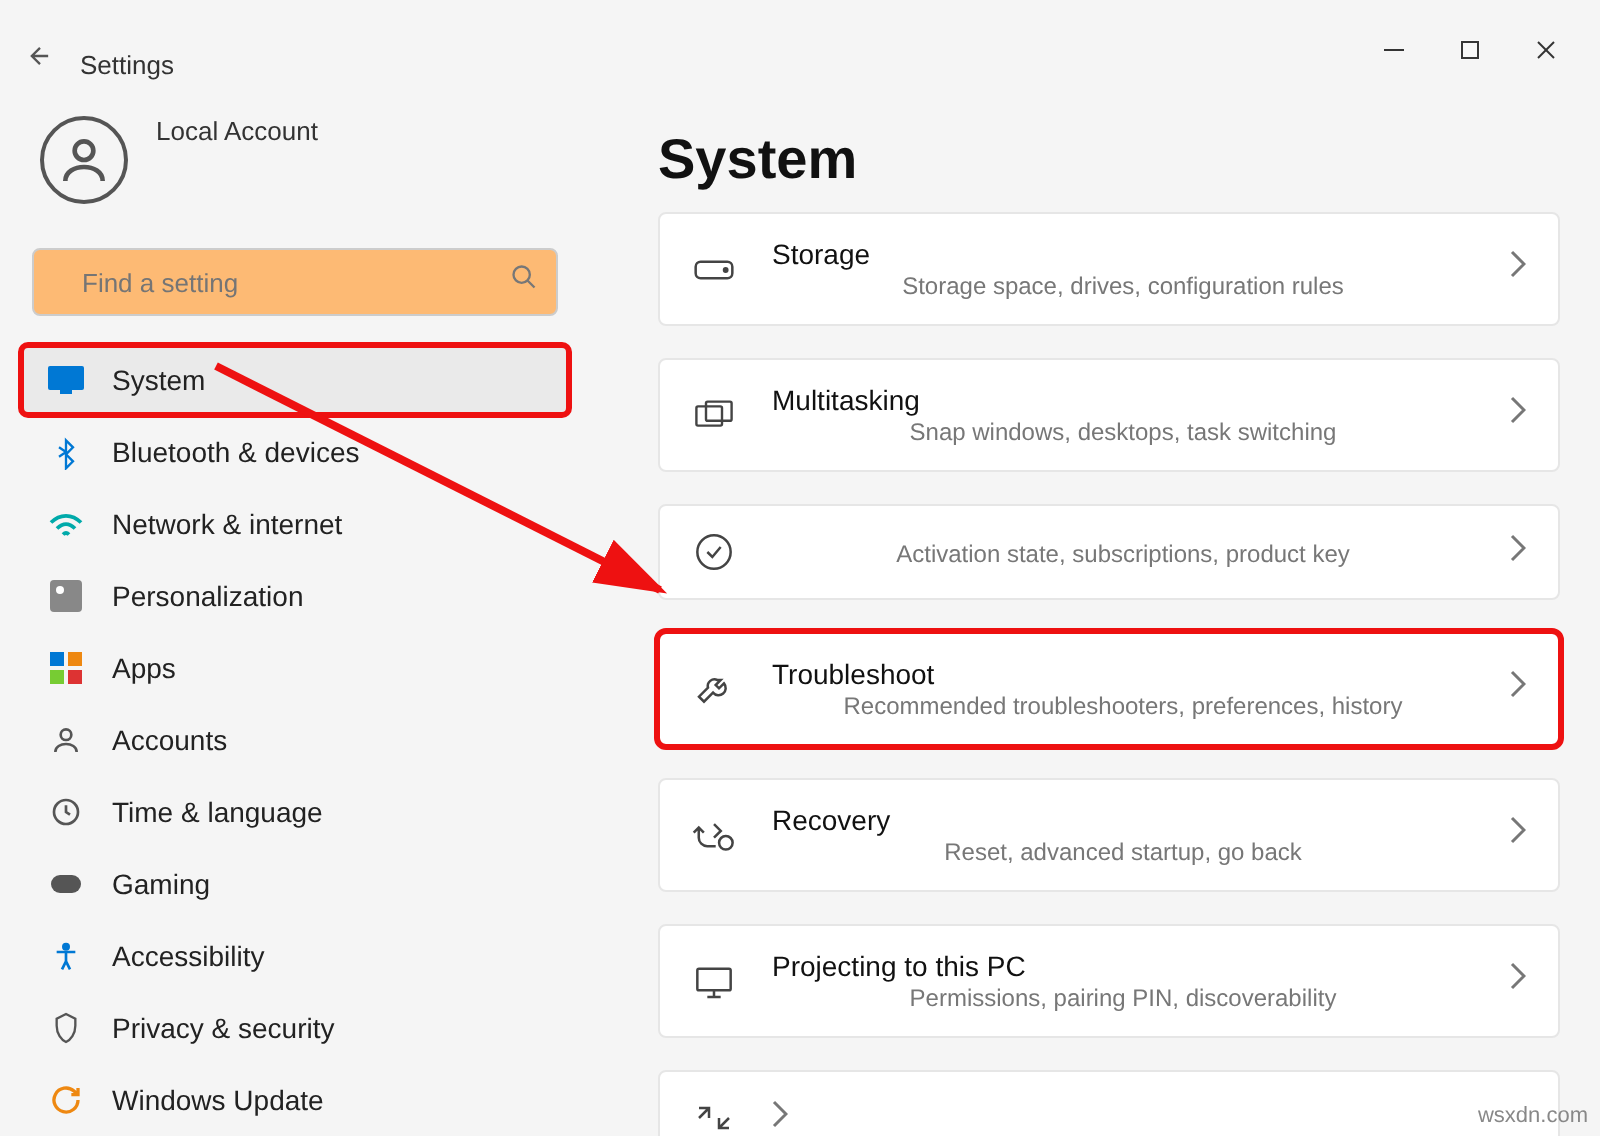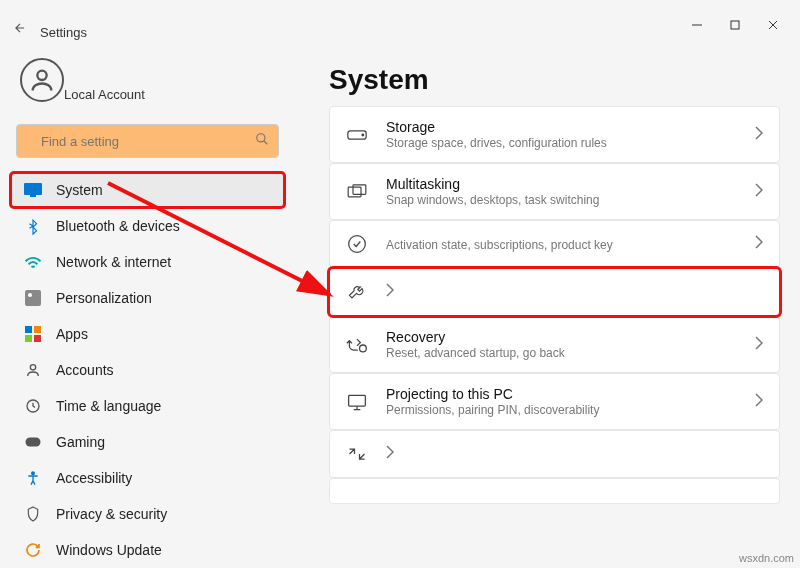--- a/index.html
+++ b/index.html
@@ -7,44 +7,44 @@
 
 .titlebar { display: flex; align-items: flex-end; height: 40px; padding: 0 8px; }
 .back { width: 24px; height: 24px; display: flex; align-items: center; justify-content: center; color: #555; margin-right: 8px; }
 .title { font-size: 13px; color: #333; }
 .winctl { margin-left: auto; display: flex; gap: 0; }
 .winbtn { width: 38px; height: 30px; display: flex; align-items: center; justify-content: center; color: #333; }
 
 .layout { display: flex; height: calc(100% - 40px); }
 
 .sidebar { width: 295px; padding: 0 10px 10px 10px; }
-.account { display: flex; align-items: flex-end; padding: 18px 10px 22px 10px; }
+.account { display: flex; align-items: flex-start; padding: 18px 10px 22px 10px; gap: 14px; }
 .avatar { width: 44px; height: 44px; border: 2px solid #555; border-radius: 50%; display: flex; align-items: center; justify-content: center; }
 .avatar svg { width: 28px; height: 28px; }
 .acct-name { font-size: 13px; color: #333; }
 
 .searchwrap { position: relative; margin: 0 6px 14px 6px; }
 .search { width: 100%; height: 34px; border: 1px solid #ccc; border-radius: 4px; background: #fdba74; padding: 0 34px 0 24px; font-size: 13px; color: #555; }
 .searchicon { position: absolute; right: 10px; top: 50%; transform: translateY(-50%); color: #777; }
 
 .nav { list-style: none; }
 .nav li { display: flex; align-items: center; gap: 14px; padding: 9px 14px; border-radius: 4px; font-size: 14px; color: #222; cursor: pointer; }
 .nav li.active { background: #eaeaea; }
 .nav li.highlight { outline: 3px solid #e11; outline-offset: -2px; }
 .navicon { width: 18px; height: 18px; display: flex; align-items: center; justify-content: center; flex-shrink: 0; }
 
 .main { flex: 1; padding: 24px 20px 0 34px; overflow: hidden; }
 .main h1 { font-size: 28px; font-weight: 600; color: #111; margin-bottom: 10px; }
 
-.card { background: #fff; border: 1px solid #e6e6e6; border-radius: 4px; padding: 12px 16px; margin-bottom: 0; display: flex; align-items: center; gap: 18px; cursor: pointer; }
+.card { background: #fff; border: 1px solid #e6e6e6; border-radius: 4px; padding: 12px 16px; margin-bottom: 16px; display: flex; align-items: center; gap: 18px; cursor: pointer; }
 .card.highlight { outline: 3px solid #e11; outline-offset: -1px; }
 .cicon { width: 22px; height: 22px; flex-shrink: 0; color: #444; display: flex; align-items: center; justify-content: center; }
 .ctext { flex: 1; }
 .ctitle { font-size: 14px; color: #111; font-weight: 500; }
-.csub { font-size: 12px; color: #777; margin-top: 1px; }
+.csub { font-size: 12px; color: #777; margin-top: 1px; text-align: center; }
 .chev { color: #777; flex-shrink: 0; }
 
 .arrow { position: absolute; pointer-events: none; }
 
 .watermark { position: absolute; right: 6px; bottom: 4px; font-size: 11px; color: #888; }
 </style>
 </head>
 <body>
 
 <div class="titlebar">
@@ -243,20 +243,24 @@
             <path d="M1 1l6 6-6 6"></path>
           </svg></div>
     </div>
 
     <div class="card highlight">
       <div class="cicon">
           <svg width="20" height="20" viewBox="0 0 24 24" fill="none" stroke="currentColor" stroke-width="1.5">
             <path d="M14 6a4 4 0 00-5.6 4.6L3 16l3 3 5.4-5.4A4 4 0 0018 8l-3 3-2-2 3-3z"></path>
           </svg>
         </div>
+      <div class="ctext">
+        <div class="ctitle">Troubleshoot</div>
+        <div class="csub">Recommended troubleshooters, preferences, history</div>
+      </div>
       <div class="chev"><svg width="8" height="14" viewBox="0 0 8 14" fill="none" stroke="currentColor" stroke-width="1.5">
             <path d="M1 1l6 6-6 6"></path>
           </svg></div>
     </div>
 
     <div class="card">
       <div class="cicon">
           <svg width="22" height="18" viewBox="0 0 26 20" fill="none" stroke="currentColor" stroke-width="1.5">
             <path d="M1 8l3-3 3 3M4 5v6a5 5 0 005 5h5"></path>
             <path d="M13 3l4 4-4 4"></path>

